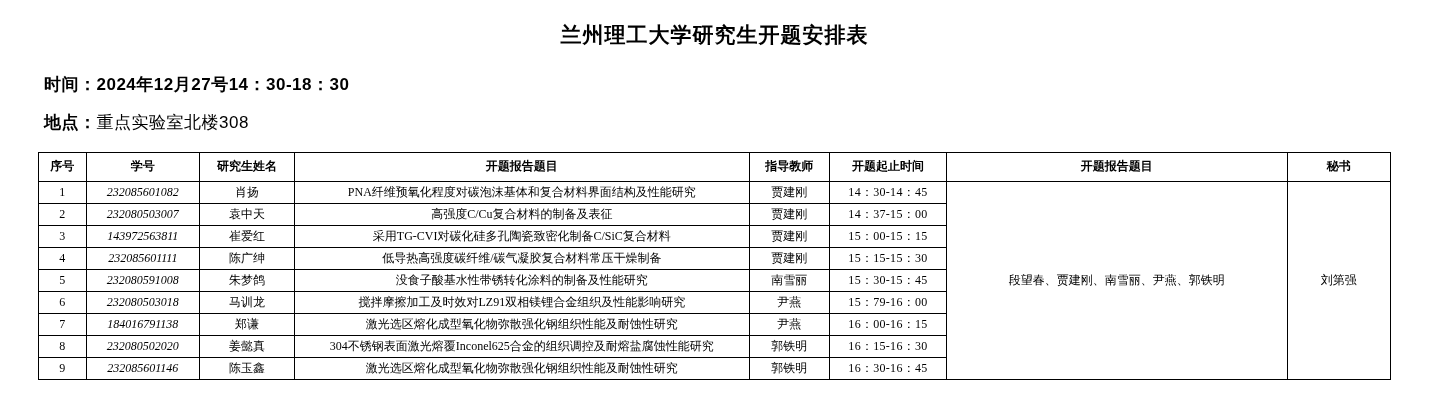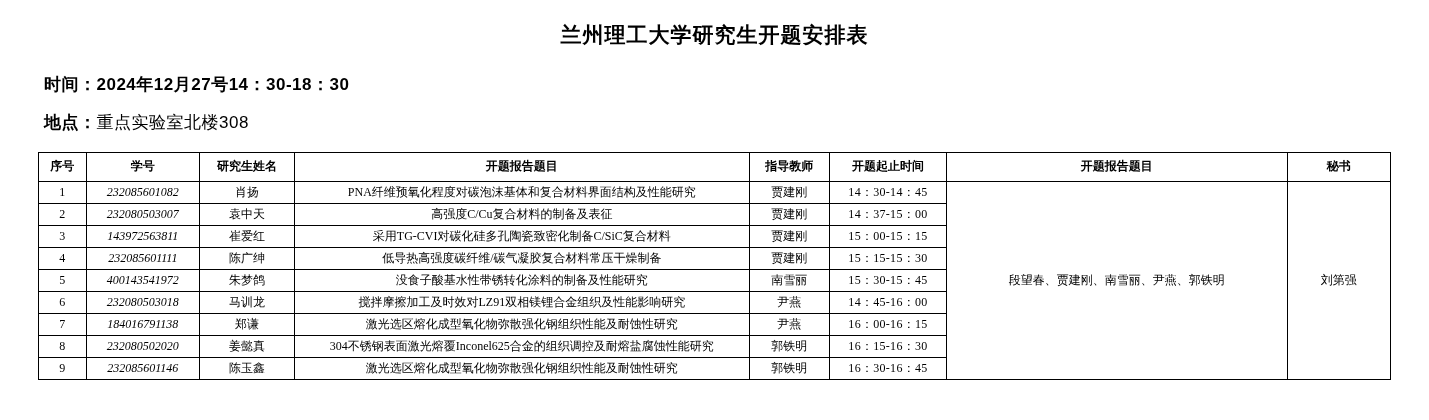--- a/index.html
+++ b/index.html
@@ -169,33 +169,33 @@
         <tr>
           <td>4</td>
           <td class="sid">232085601111</td>
           <td class="name">陈广绅</td>
           <td class="topic">低导热高强度碳纤维/碳气凝胶复合材料常压干燥制备</td>
           <td class="teacher">贾建刚</td>
           <td class="time">15：15-15：30</td>
         </tr>
         <tr>
           <td>5</td>
-          <td class="sid">400143541972</td>
+          <td class="sid">232080591008</td>
           <td class="name">朱梦鸽</td>
           <td class="topic">没食子酸基水性带锈转化涂料的制备及性能研究</td>
           <td class="teacher">南雪丽</td>
           <td class="time">15：30-15：45</td>
         </tr>
         <tr>
           <td>6</td>
           <td class="sid">232080503018</td>
           <td class="name">马训龙</td>
           <td class="topic">搅拌摩擦加工及时效对LZ91双相镁锂合金组织及性能影响研究</td>
           <td class="teacher">尹燕</td>
-          <td class="time">14：45-16：00</td>
+          <td class="time">15：79-16：00</td>
         </tr>
         <tr>
           <td>7</td>
           <td class="sid">184016791138</td>
           <td class="name">郑谦</td>
           <td class="topic">激光选区熔化成型氧化物弥散强化钢组织性能及耐蚀性研究</td>
           <td class="teacher">尹燕</td>
           <td class="time">16：00-16：15</td>
         </tr>
         <tr>

